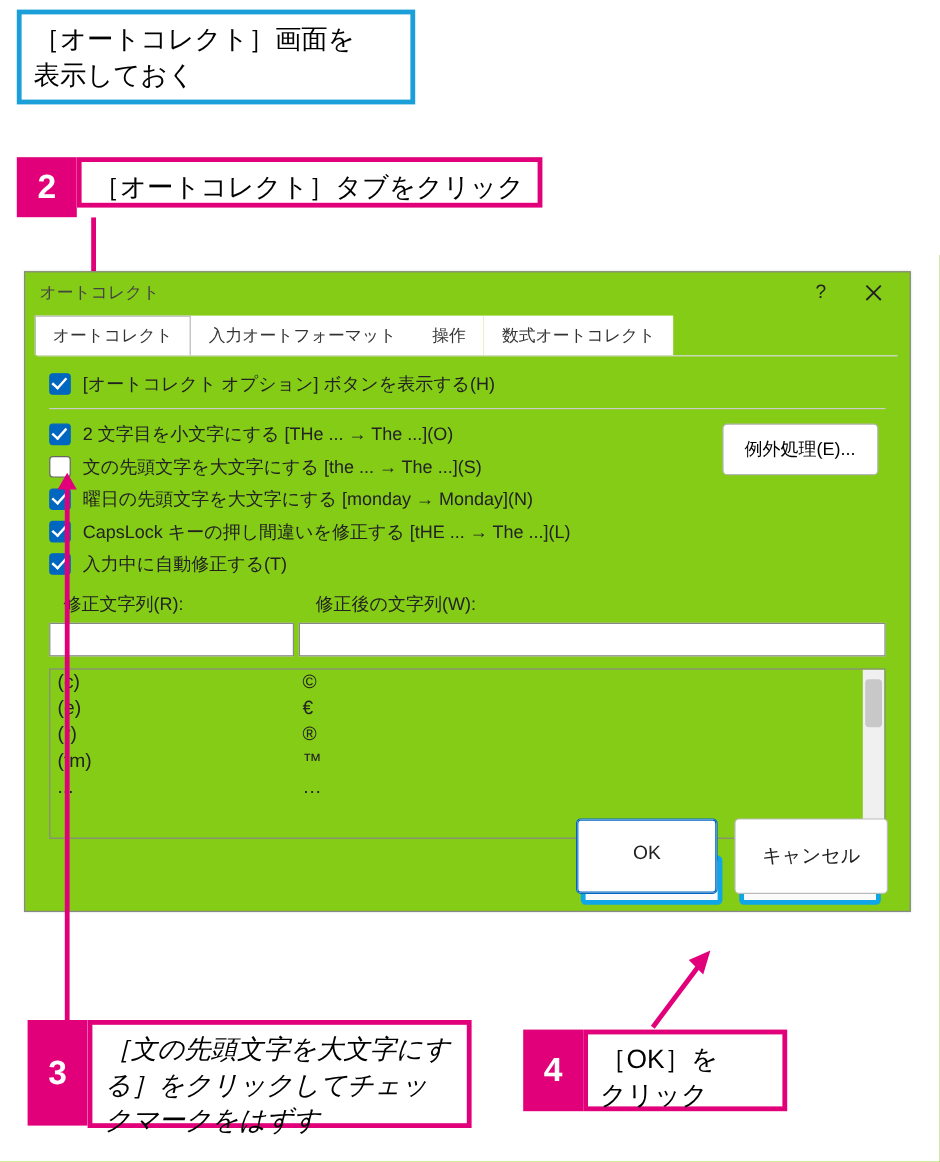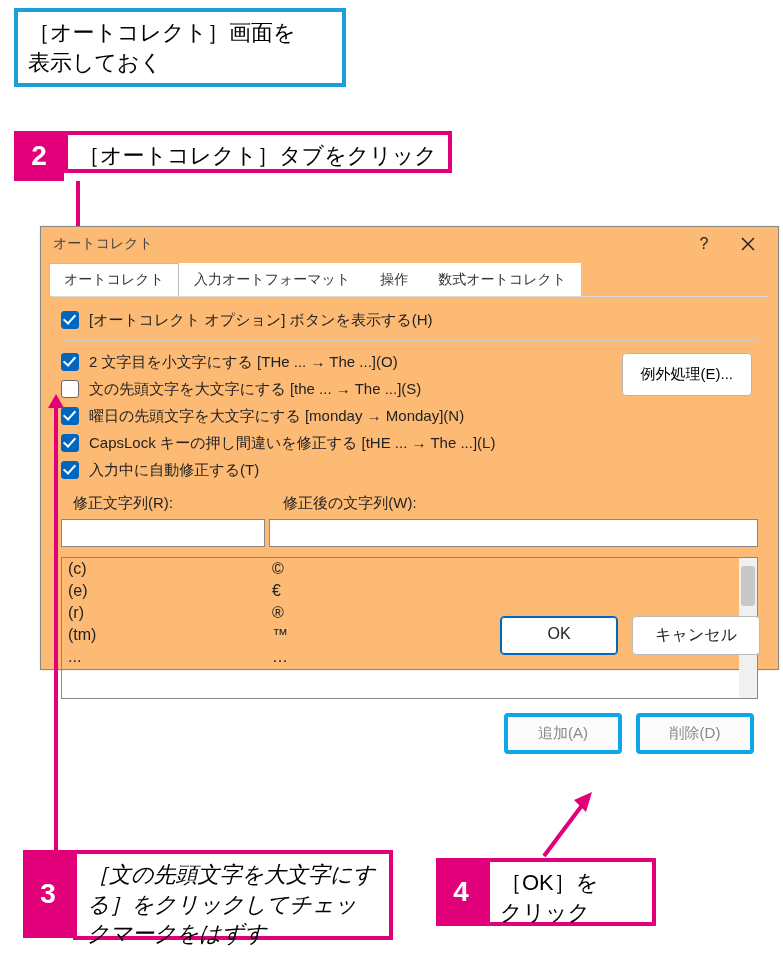--- a/index.html
+++ b/index.html
@@ -33,26 +33,26 @@
       font-size: 28px;
       font-weight: bold;
       display: flex;
       align-items: center;
       justify-content: center;
     }
     .step-badge.tall { height: 88px; }
 
     .dialog {
       position: absolute;
-      left: 40px;
+      left: 20px;
       top: 226px;
       width: 739px;
-      height: 444px;
+      height: 534px;
       border: 1px solid #888;
-      background: #fdba74;
+      background: #84cc16;
       box-shadow: 0 0 2px rgba(0,0,0,0.15);
     }
     .dialog-titlebar {
       display: flex;
       align-items: center;
       height: 34px;
       padding: 0 8px 0 12px;
       font-size: 14px;
       color: #444;
     }
@@ -218,21 +218,21 @@
 
     .footer-row {
       position: absolute;
       right: 18px;
       bottom: 14px;
       display: flex;
       gap: 14px;
     }
     .footer-btn {
       min-width: 118px;
-      padding: 8px 22px;
+      padding: 20px 22px;
       border: 1px solid #bbb;
       border-radius: 4px;
       background: #fff;
       font-size: 16px;
       color: #222;
       cursor: pointer;
       text-align: center;
     }
     .footer-btn.primary {
       border-color: #0067c0;

